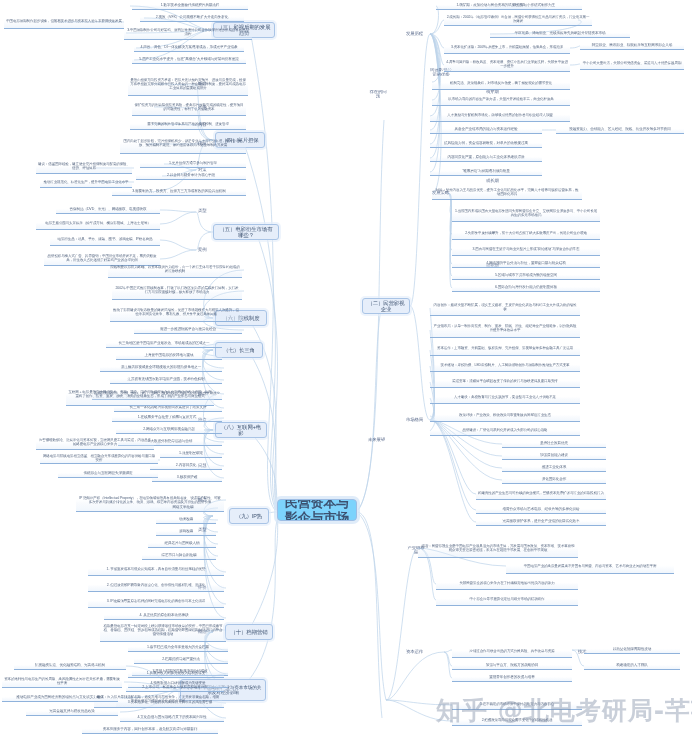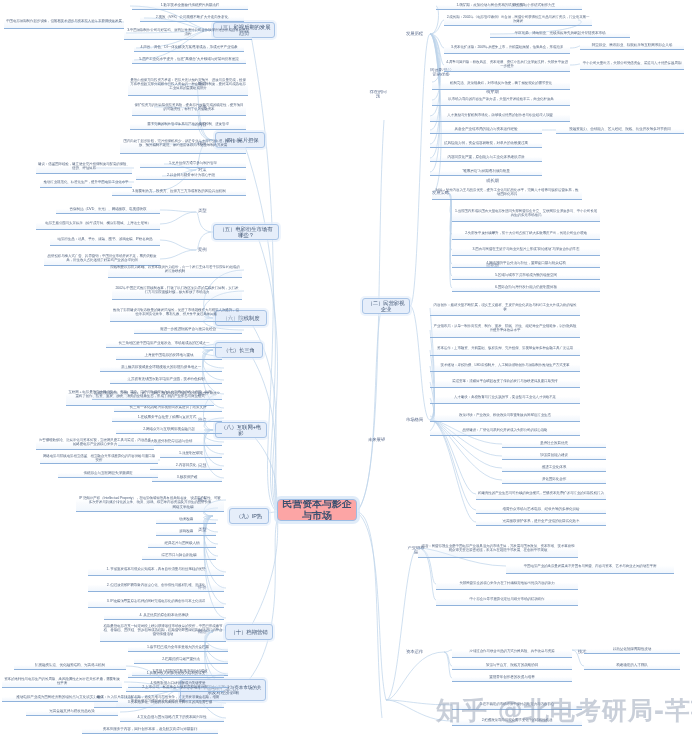--- a/index.html
+++ b/index.html
@@ -22,25 +22,25 @@
     box-sizing:border-box;
     color:#4a5a74;
     line-height:1.18;
     letter-spacing:-.1px;
     white-space:normal;
     overflow:hidden;
     text-align:center;
   }
   
   .n-root{
-    background:#fca5a5;
+    background:#7dd3fc;
     border:1px solid #9dbde4;
     border-radius:4px;
     box-shadow:0 0 0 3px rgba(214,230,247,.75);
-    font-size:10px;
+    font-size:13px;
     font-weight:bold;
     color:#3c5170;
     display:flex;align-items:center;justify-content:center;
     padding:2px 4px;
   }
   
   .n-sec{
     background:#e6eefa;
     border:1px solid #a9c4e6;
     border-radius:3px;

